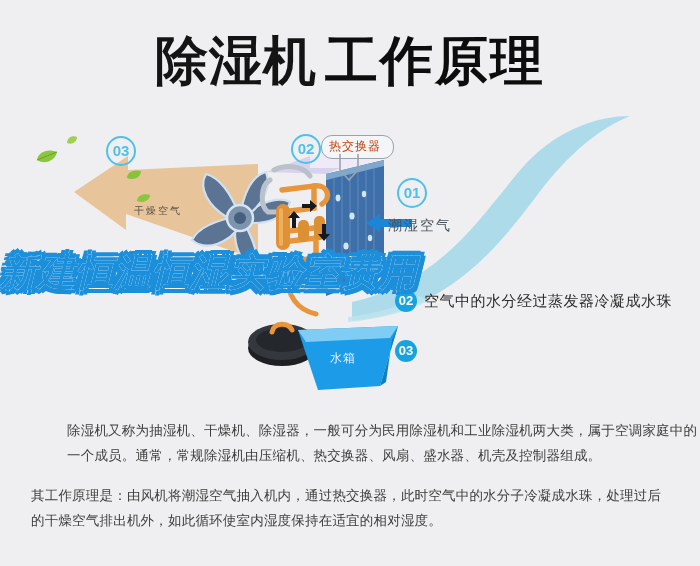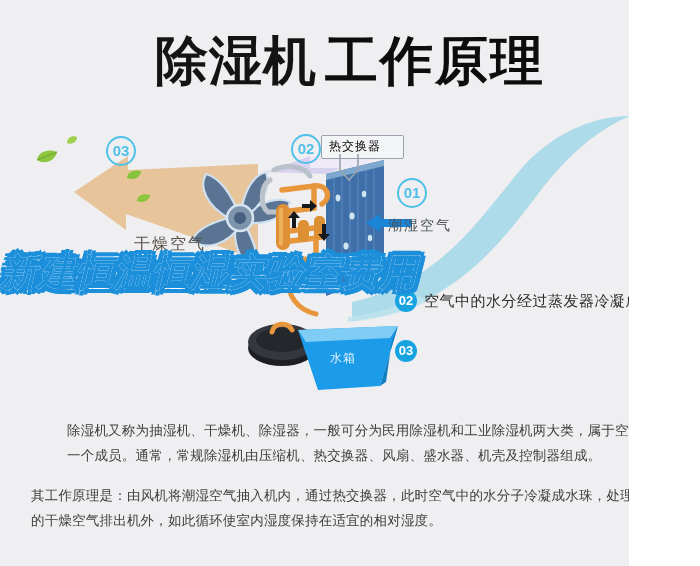--- a/index.html
+++ b/index.html
@@ -2,21 +2,21 @@
 <html><head>
 <meta charset="utf-8">
 <style>
   html, body {
     margin: 0;
     padding: 0;
     background: #ffffff;
   }
   #page {
     position: relative;
-    width: 629px;
+    width: 700px;
     height: 566px;
     background: #efeff1;
     overflow: hidden;
     font-family: "Liberation Sans", "DejaVu Sans", sans-serif;
   }
 
   
   .title-bar {
     position: absolute;
     left: 0;
@@ -138,34 +138,34 @@
     line-height: 22px;
     text-align: center;
     border-radius: 50%;
     background: #17a3e0;
     font-size: 13px;
   }
 
   .callout-bubble {
     position: absolute;
     border: 1.6px solid #9aa3ad;
-    border-radius: 2px;
+    border-radius: 11px;
     background: #f4f5f7;
-    padding: 2px 22px 3px 7px;
+    padding: 2px 12px 3px 7px;
     font-size: 12px;
-    color: #000000;
+    color: #c2410c;
     letter-spacing: 1px;
     white-space: nowrap;
   }
 
   .label-dry {
     position: absolute;
     left: 134px;
-    top: 116px;
-    font-size: 16px;
+    top: 86px;
+    font-size: 10px;
     color: #595046;
     letter-spacing: 2px;
     white-space: nowrap;
   }
   .label-humid {
     position: absolute;
     left: 388px;
     top: 99px;
     font-size: 14px;
     color: #4a5159;

